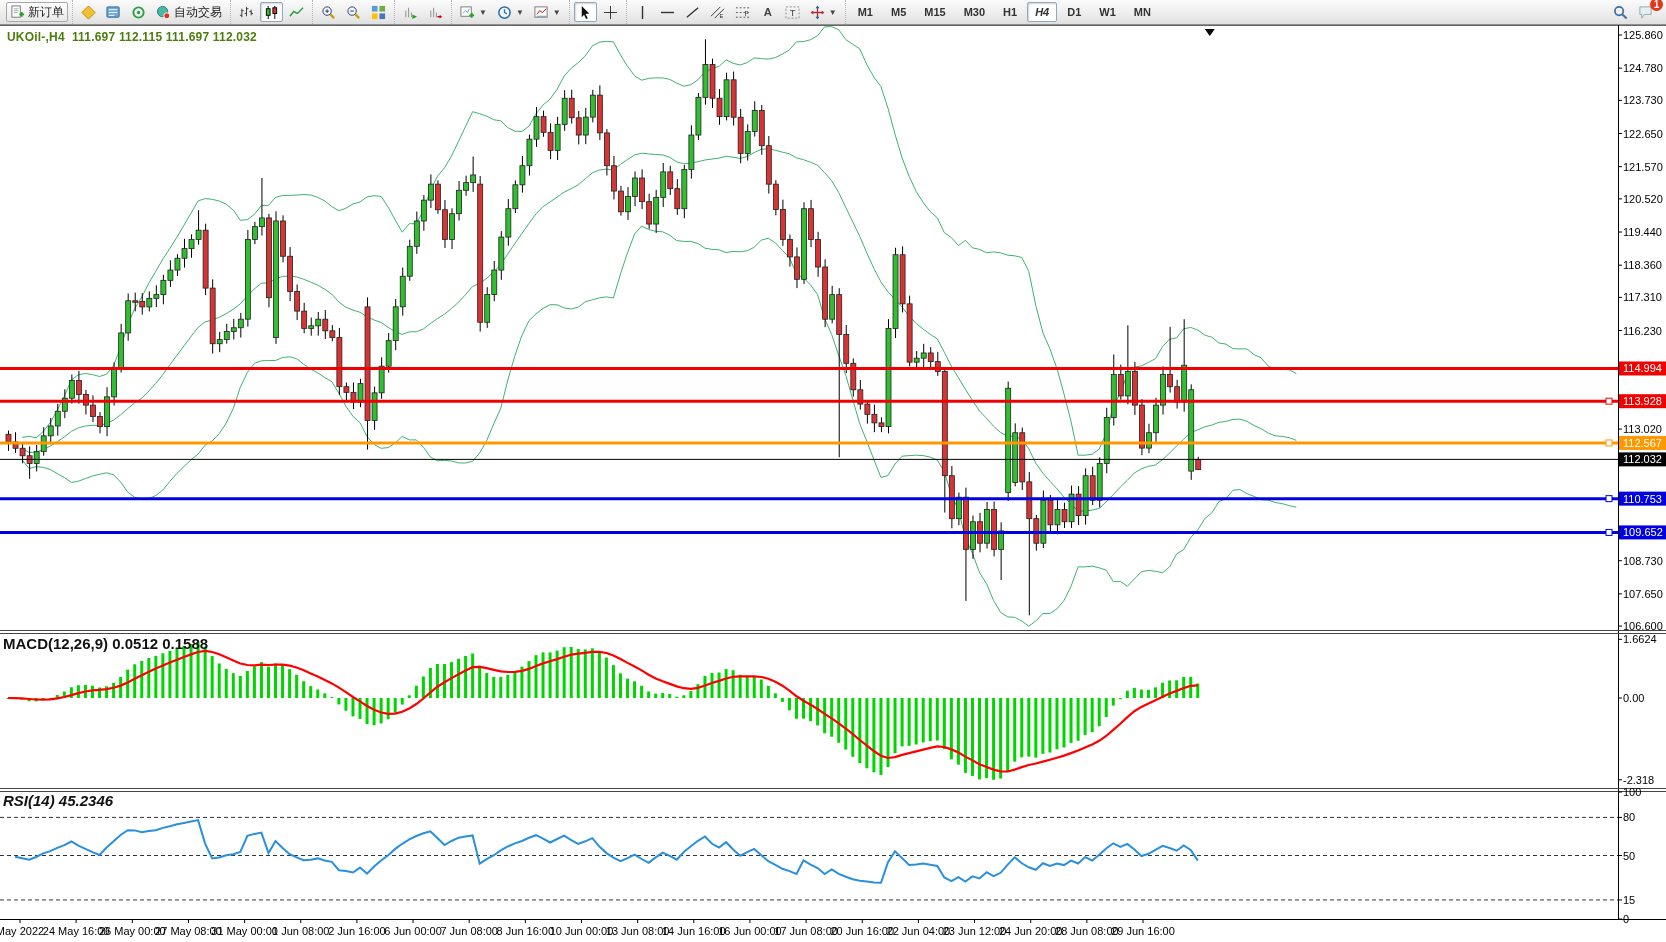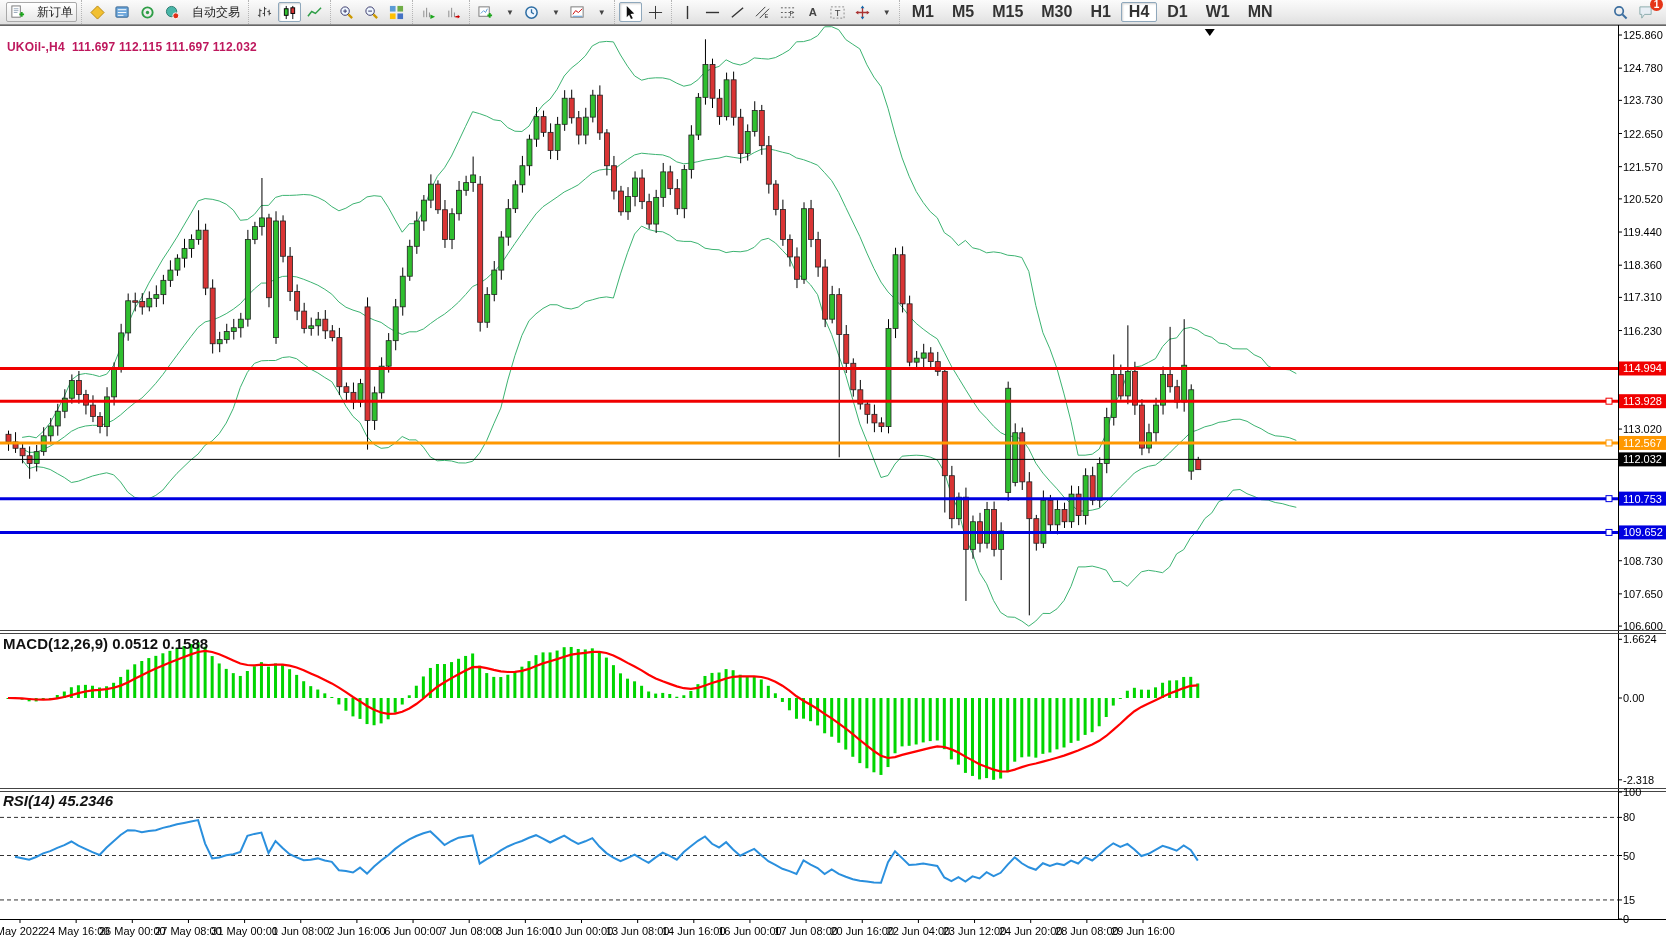--- a/index.html
+++ b/index.html
@@ -7,39 +7,39 @@
     font-family:"Liberation Sans", sans-serif; }
   #app { position:relative; width:1666px; height:942px; background:#fff; }
 
   
   #toolbar { position:absolute; left:0; top:0; width:1666px; height:25px;
     background:linear-gradient(#fbfbfb,#ececec 60%,#e0e0e0);
     border-bottom:1px solid #8f8f8f; display:flex; align-items:center; padding:0 2px; }
   .tb-group { display:flex; align-items:center; height:24px; padding:0 3px;
     border-left:1px dotted #b5b5b5; }
   .tb-group:first-child { border-left:none; }
-  .tb-btn { display:flex; align-items:center; gap:12px; height:20px; min-width:22px;
+  .tb-btn { display:flex; align-items:center; gap:3px; height:20px; min-width:22px;
     padding:0 3px; margin:0 1px; border:1px solid transparent; border-radius:2px;
     font-size:12px; color:#222; cursor:default; justify-content:center; }
-  .tb-btn.active { background:#fff; border:1px solid #8fa8bc; box-shadow:inset 1px 1px 2px rgba(0,0,0,.18); }
+  .tb-btn.active { background:#fff; border:1px solid #8fa8bc; box-shadow:inset 1px 1px 2px rgba(0,0,0,.18);font-style:italic; }
   .tb-btn.raised { border:1px solid #a9a9a9; background:linear-gradient(#ffffff,#e8e8e8); }
   .tb-btn .dd { font-size:8px; color:#444; margin-left:1px; }
   .tb-btn svg { display:block; }
-  .tf-btn { font-size:16px; font-weight:bold; color:#333; padding:0 4px; }
+  .tf-btn { font-size:11px; font-weight:bold; color:#333; padding:0 4px; }
   #tb-right { margin-left:auto; display:flex; align-items:center; padding-right:6px; }
   .badge { position:absolute; right:-5px; top:-4px; background:#e53518; color:#fff;
     font-size:10px; font-weight:bold; border-radius:7px; min-width:13px; height:13px;
     line-height:13px; text-align:center; padding:0 2px; }
   .chat-wrap { position:relative; }
 
   
   #chart-wrap { position:absolute; left:0; top:25px; width:1666px; height:917px; }
   #chart { position:absolute; left:0; top:0; }
-  .ohlc-title { position:absolute; left:7px; top:15px; font-size:12px; font-weight:bold;
-    color:#be185d; letter-spacing:.2px; }
+  .ohlc-title { position:absolute; left:7px; top:5px; font-size:12px; font-weight:bold;
+    color:#4d7c0f; letter-spacing:.2px; }
   .ind-label { position:absolute; left:3px; font-size:15px; font-weight:bold; color:#111; }
   svg text { font-family:"Liberation Sans", sans-serif; }
 </style>
 </head>
 <body>
 
 <div id="app">
   <div id="toolbar">
       <div class="tb-group">
         <div class="tb-btn raised">

